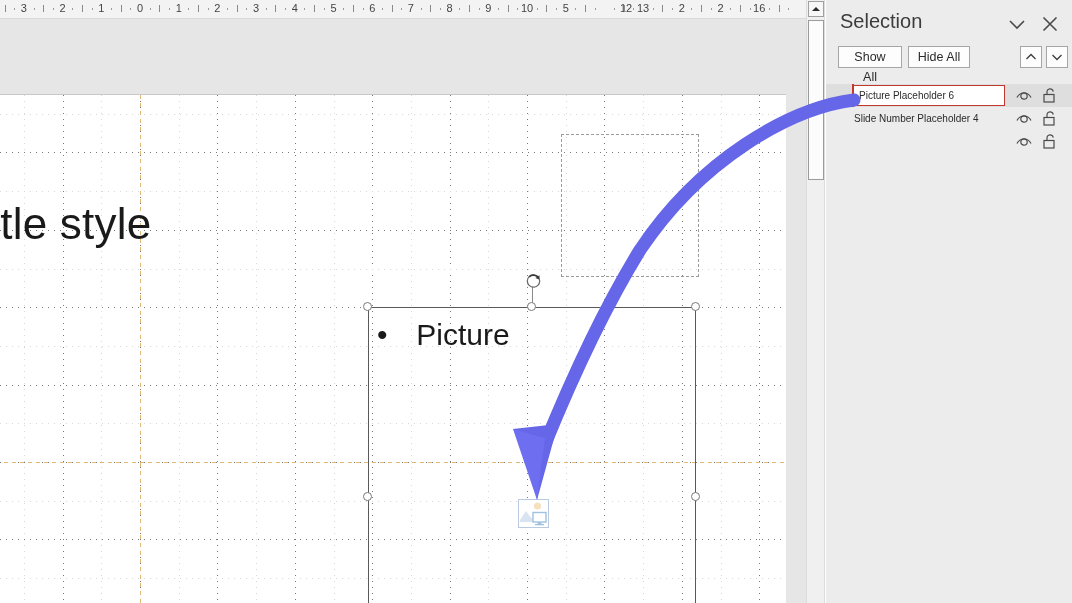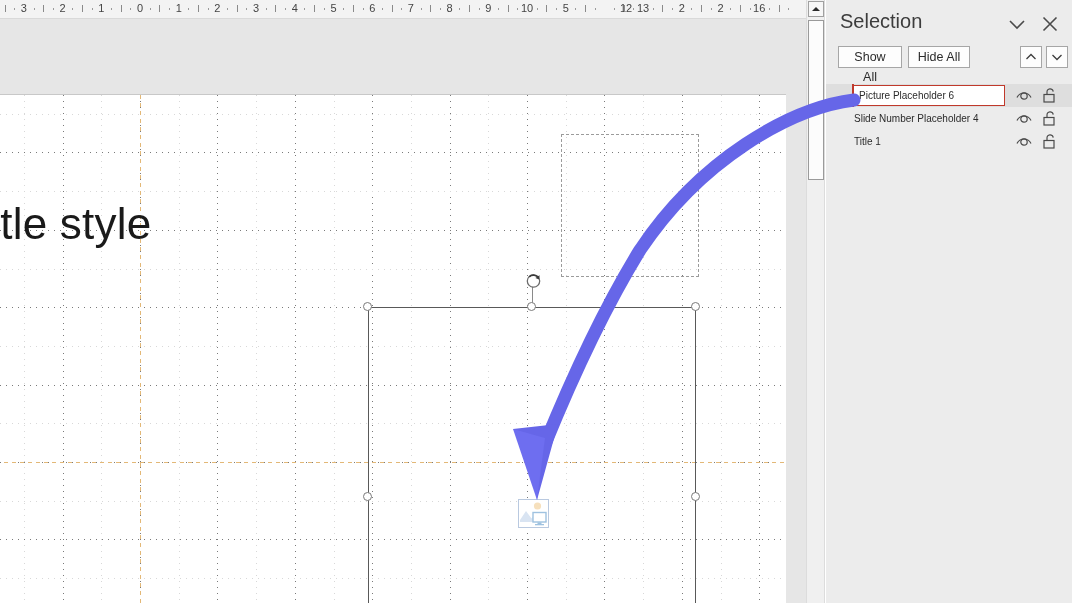--- a/index.html
+++ b/index.html
@@ -482,20 +482,25 @@
           <path d="M14.6 3.2 L14.2 7.4 L10.4 6.0 Z" fill="#3b3b3b"></path>
         </svg>
       </div>
 
       <div class="handle" style="left:423px; top:207px;"></div>
       <div class="handle" style="left:587px; top:207px;"></div>
       <div class="handle" style="left:751px; top:207px;"></div>
       <div class="handle" style="left:423px; top:397px;"></div>
       <div class="handle" style="left:751px; top:397px;"></div>
 
+      <div class="bullet-line" style="left:437px; top:221px;">
+        <span>•</span>
+        <span style="display:inline-block;width:12px;"></span>
+        <span>Picture</span>
+      </div>
 
       <div class="pic-icon" style="left:578px; top:404px;">
         <svg width="29" height="27" viewBox="0 0 29 27">
           <circle cx="18.5" cy="6" r="3.6" fill="#f6e0bd"></circle>
           <path d="M1 20 L7 11 L12.5 18.5 L15 15 L20 22 L1 22 Z" fill="#d9e4f2"></path>
           <rect x="14" y="12.5" width="13" height="9.5" fill="#ffffff" stroke="#9fc2e0" stroke-width="1.4"></rect>
           <rect x="18.5" y="22.4" width="4" height="1.6" fill="#9fc2e0"></rect>
           <rect x="16" y="24" width="9" height="1.3" fill="#9fc2e0"></rect>
         </svg>
       </div>
@@ -559,21 +564,20 @@
           <div class="eye-btn"><svg width="20" height="19" viewBox="0 0 20 19">
               <path d="M3 11.5 C6 5.5, 14 5.5, 17 11.5" fill="none" stroke="#4a4a4a" stroke-width="1.2"></path>
               <circle cx="10" cy="10" r="3.2" fill="none" stroke="#4a4a4a" stroke-width="1.2"></circle>
             </svg></div>
           <div class="lock-btn"><svg width="20" height="19" viewBox="0 0 20 19">
               <rect x="4" y="8.5" width="10" height="7.5" fill="none" stroke="#4a4a4a" stroke-width="1.2"></rect>
               <path d="M7 8.5 V6.2 A3.1 3.1 0 0 1 13.2 5.6" fill="none" stroke="#4a4a4a" stroke-width="1.2"></path>
             </svg></div>
         </div>
         <div class="row">
-          <div class="row-label">Title 1</div>
           <div class="eye-btn"><svg width="20" height="19" viewBox="0 0 20 19">
               <path d="M3 11.5 C6 5.5, 14 5.5, 17 11.5" fill="none" stroke="#4a4a4a" stroke-width="1.2"></path>
               <circle cx="10" cy="10" r="3.2" fill="none" stroke="#4a4a4a" stroke-width="1.2"></circle>
             </svg></div>
           <div class="lock-btn"><svg width="20" height="19" viewBox="0 0 20 19">
               <rect x="4" y="8.5" width="10" height="7.5" fill="none" stroke="#4a4a4a" stroke-width="1.2"></rect>
               <path d="M7 8.5 V6.2 A3.1 3.1 0 0 1 13.2 5.6" fill="none" stroke="#4a4a4a" stroke-width="1.2"></path>
             </svg></div>
         </div>
       </div>

